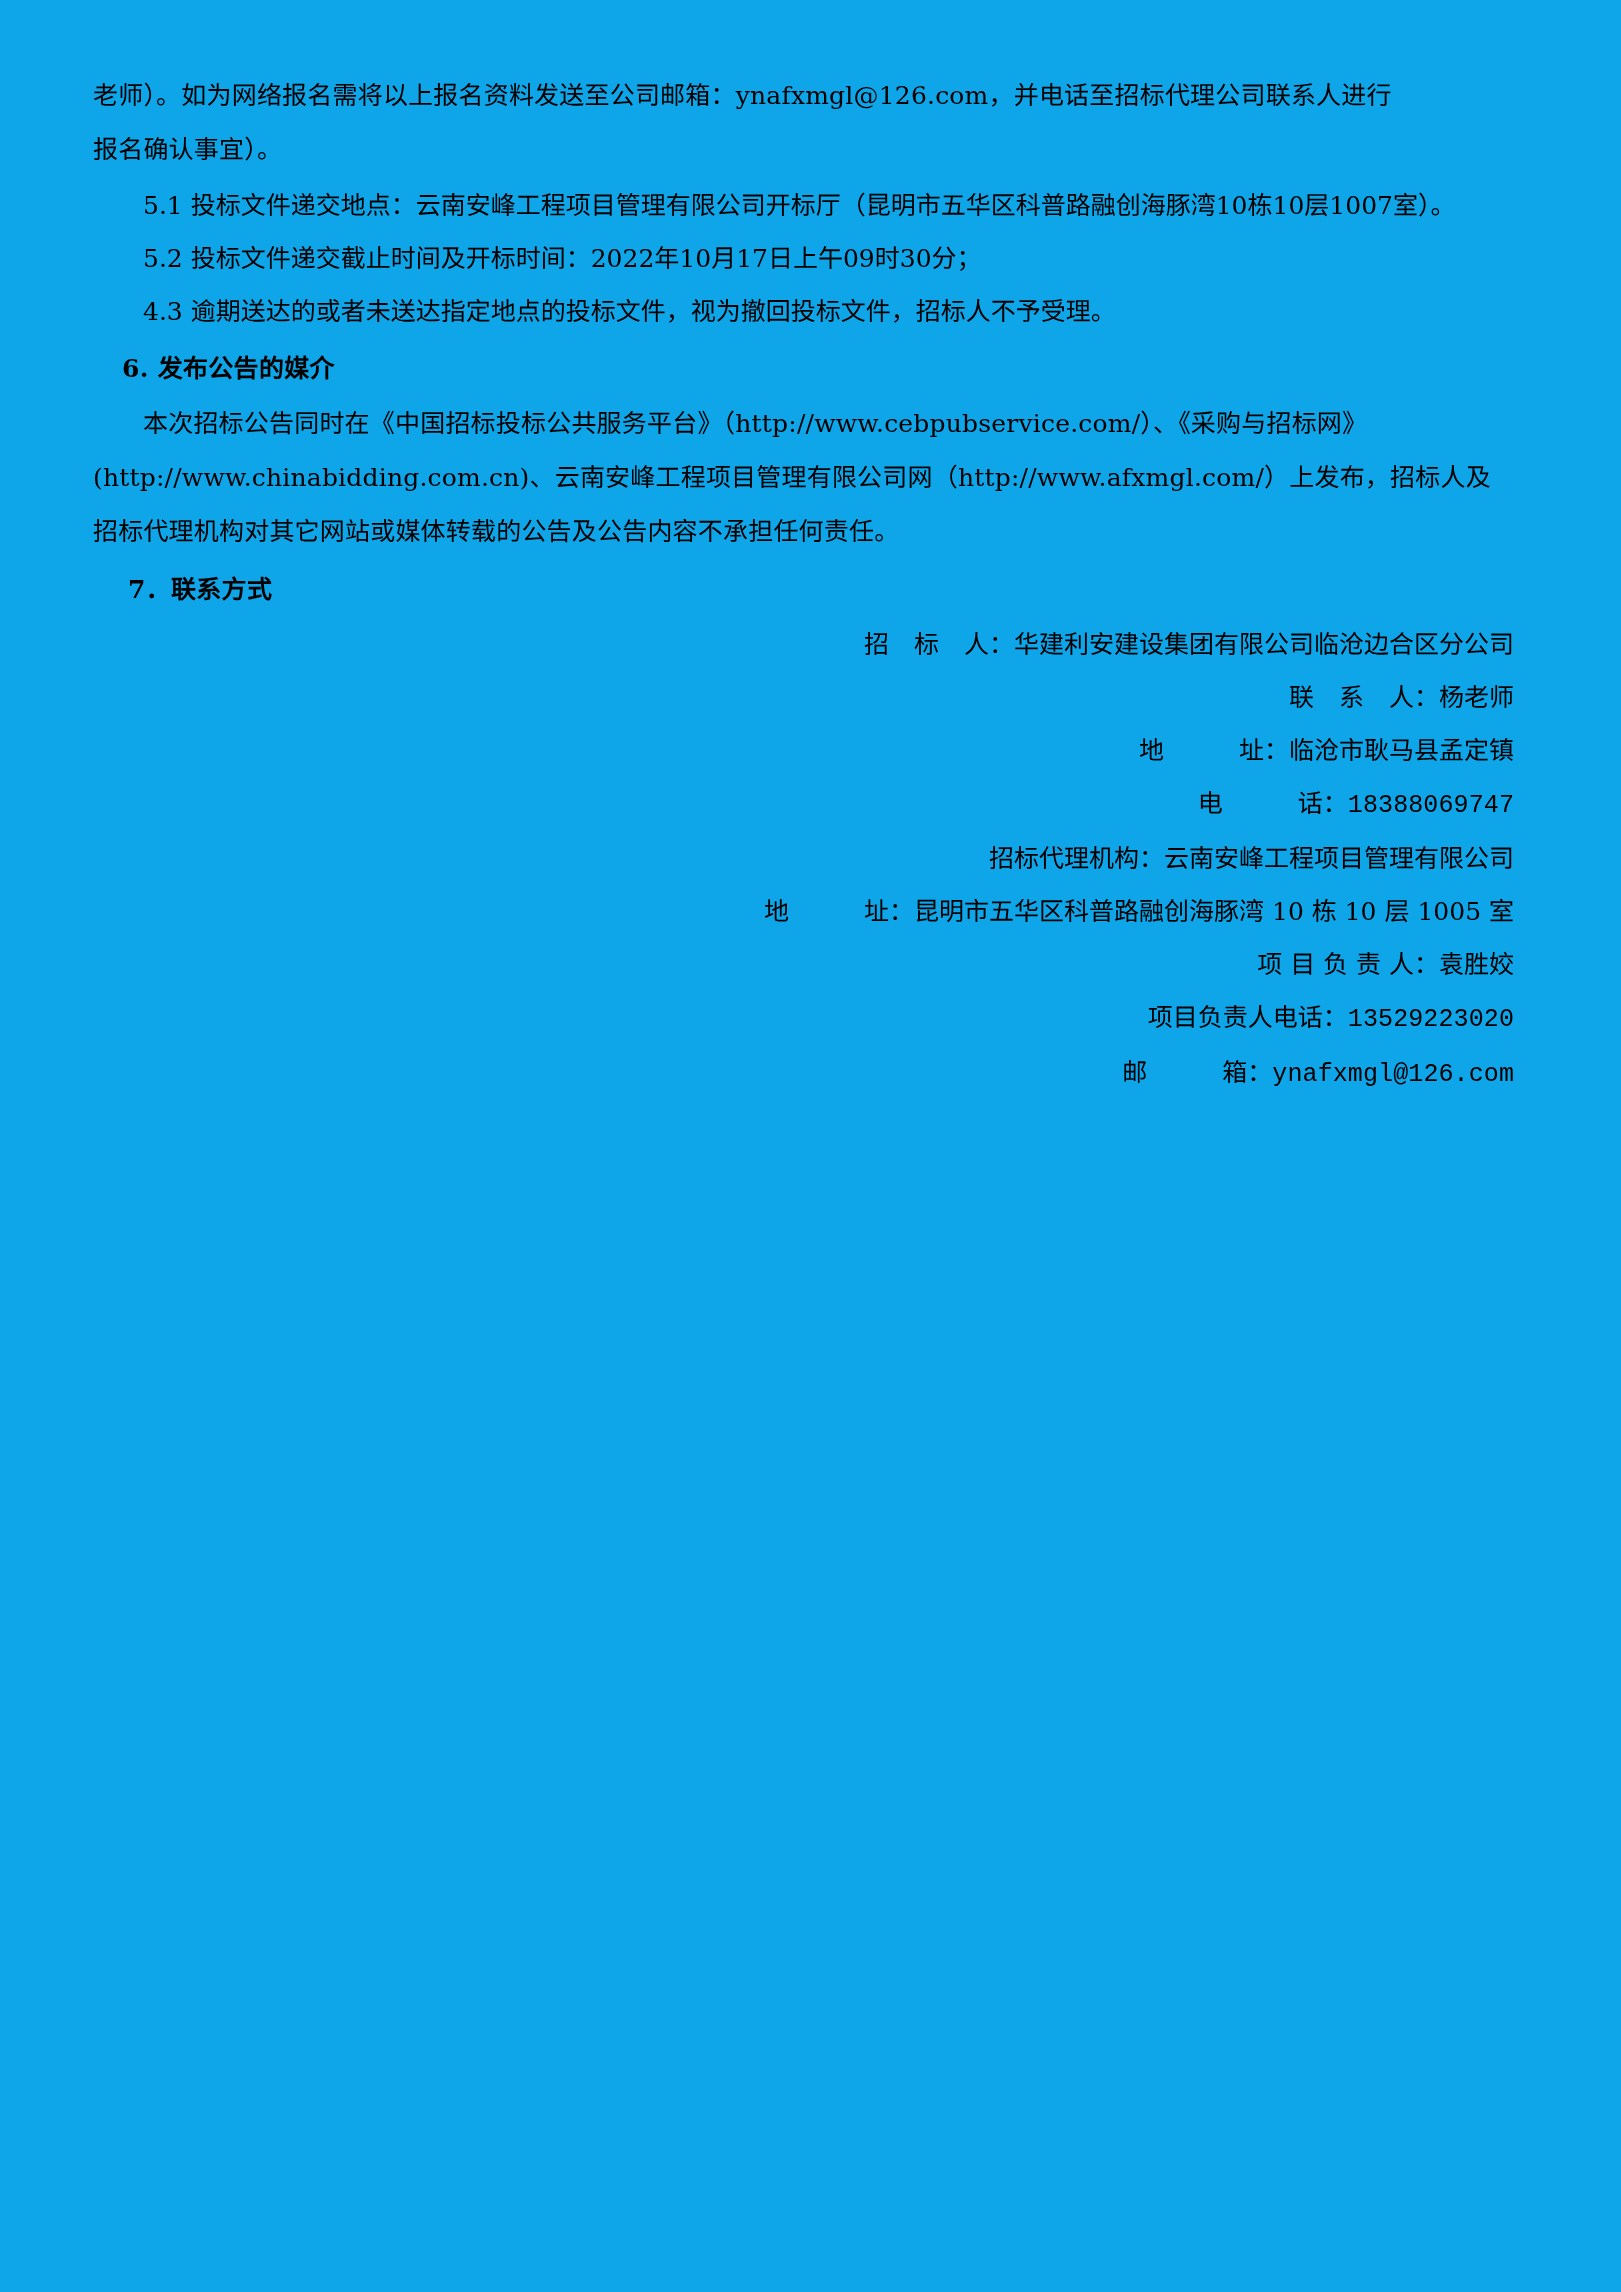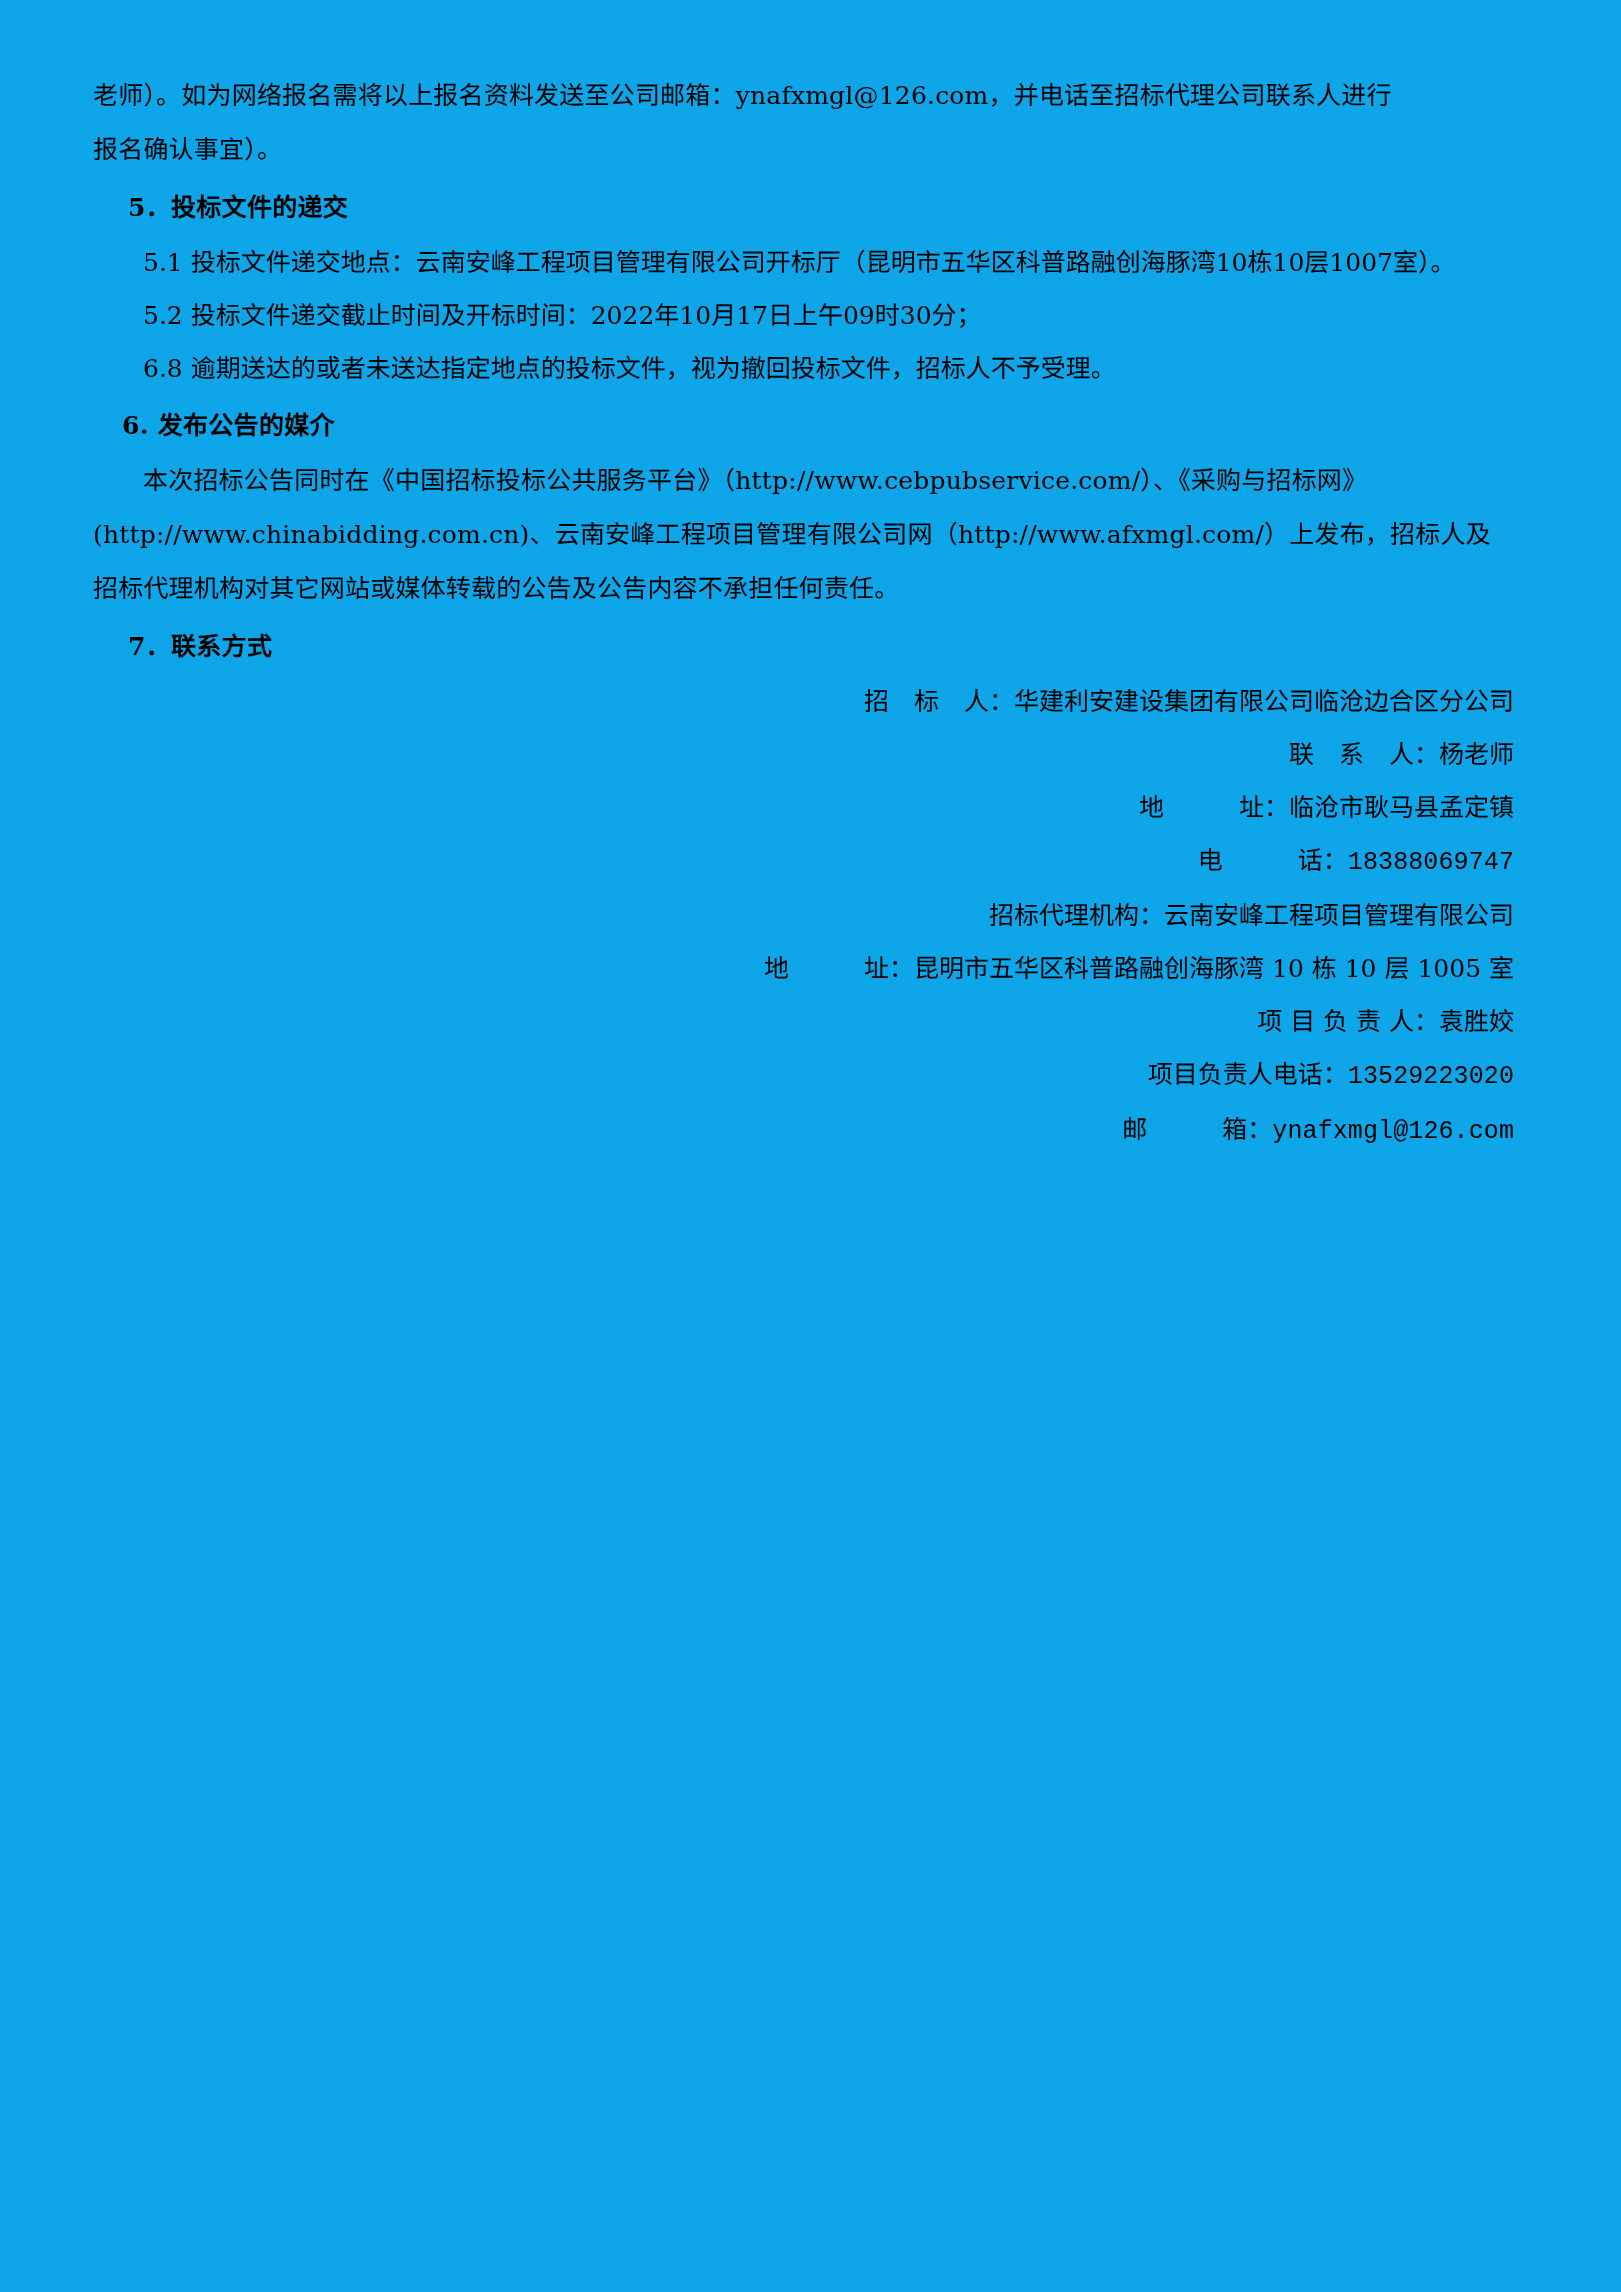--- a/index.html
+++ b/index.html
@@ -75,27 +75,26 @@
   }
 </style>
 </head>
 <body>
 
 <div class="page">
   <div class="doc-body">
 
     <p class="para"><span>老师）。如为网络报名需将以上报名资料发送至公司邮箱：ynafxmgl@126.com，并电话至招标代理公司联系人进行</span><br><span>报名确认事宜）。</span></p>
 
-    <p class="heading">5．投标文件的递交</p>
 
     <p class="sub">5.1 投标文件递交地点：云南安峰工程项目管理有限公司开标厅（昆明市五华区科普路融创海豚湾10栋10层1007室）。</p>
 
     <p class="sub"><span>5.2 投标文件递交截止时间及开标时间：</span><span class="u">2022年10月17日上午09时30分</span><span>；</span></p>
 
-    <p class="sub">6.8 逾期送达的或者未送达指定地点的投标文件，视为撤回投标文件，招标人不予受理。</p>
+    <p class="sub">4.3 逾期送达的或者未送达指定地点的投标文件，视为撤回投标文件，招标人不予受理。</p>
 
     <p class="heading tight">6. 发布公告的媒介</p>
 
     <p class="para"><span style="display:inline-block;width:50px;"></span><span>本次招标公告同时在《中国招标投标公共服务平台》（http://www.cebpubservice.com/）、《采购与招标网》</span><br><span>(http://www.chinabidding.com.cn)、云南安峰工程项目管理有限公司网（http://www.afxmgl.com/）上发布，招标人及</span><br><span>招标代理机构对其它网站或媒体转载的公告及公告内容不承担任何责任。</span></p>
 
     <p class="heading">7．联系方式</p>
 
     <ul class="contact-list">
       <li><span>招　标　人：</span><span>华建利安建设集团有限公司临沧边合区分公司</span></li>
       <li><span>联　系　人：</span><span>杨老师</span></li>

